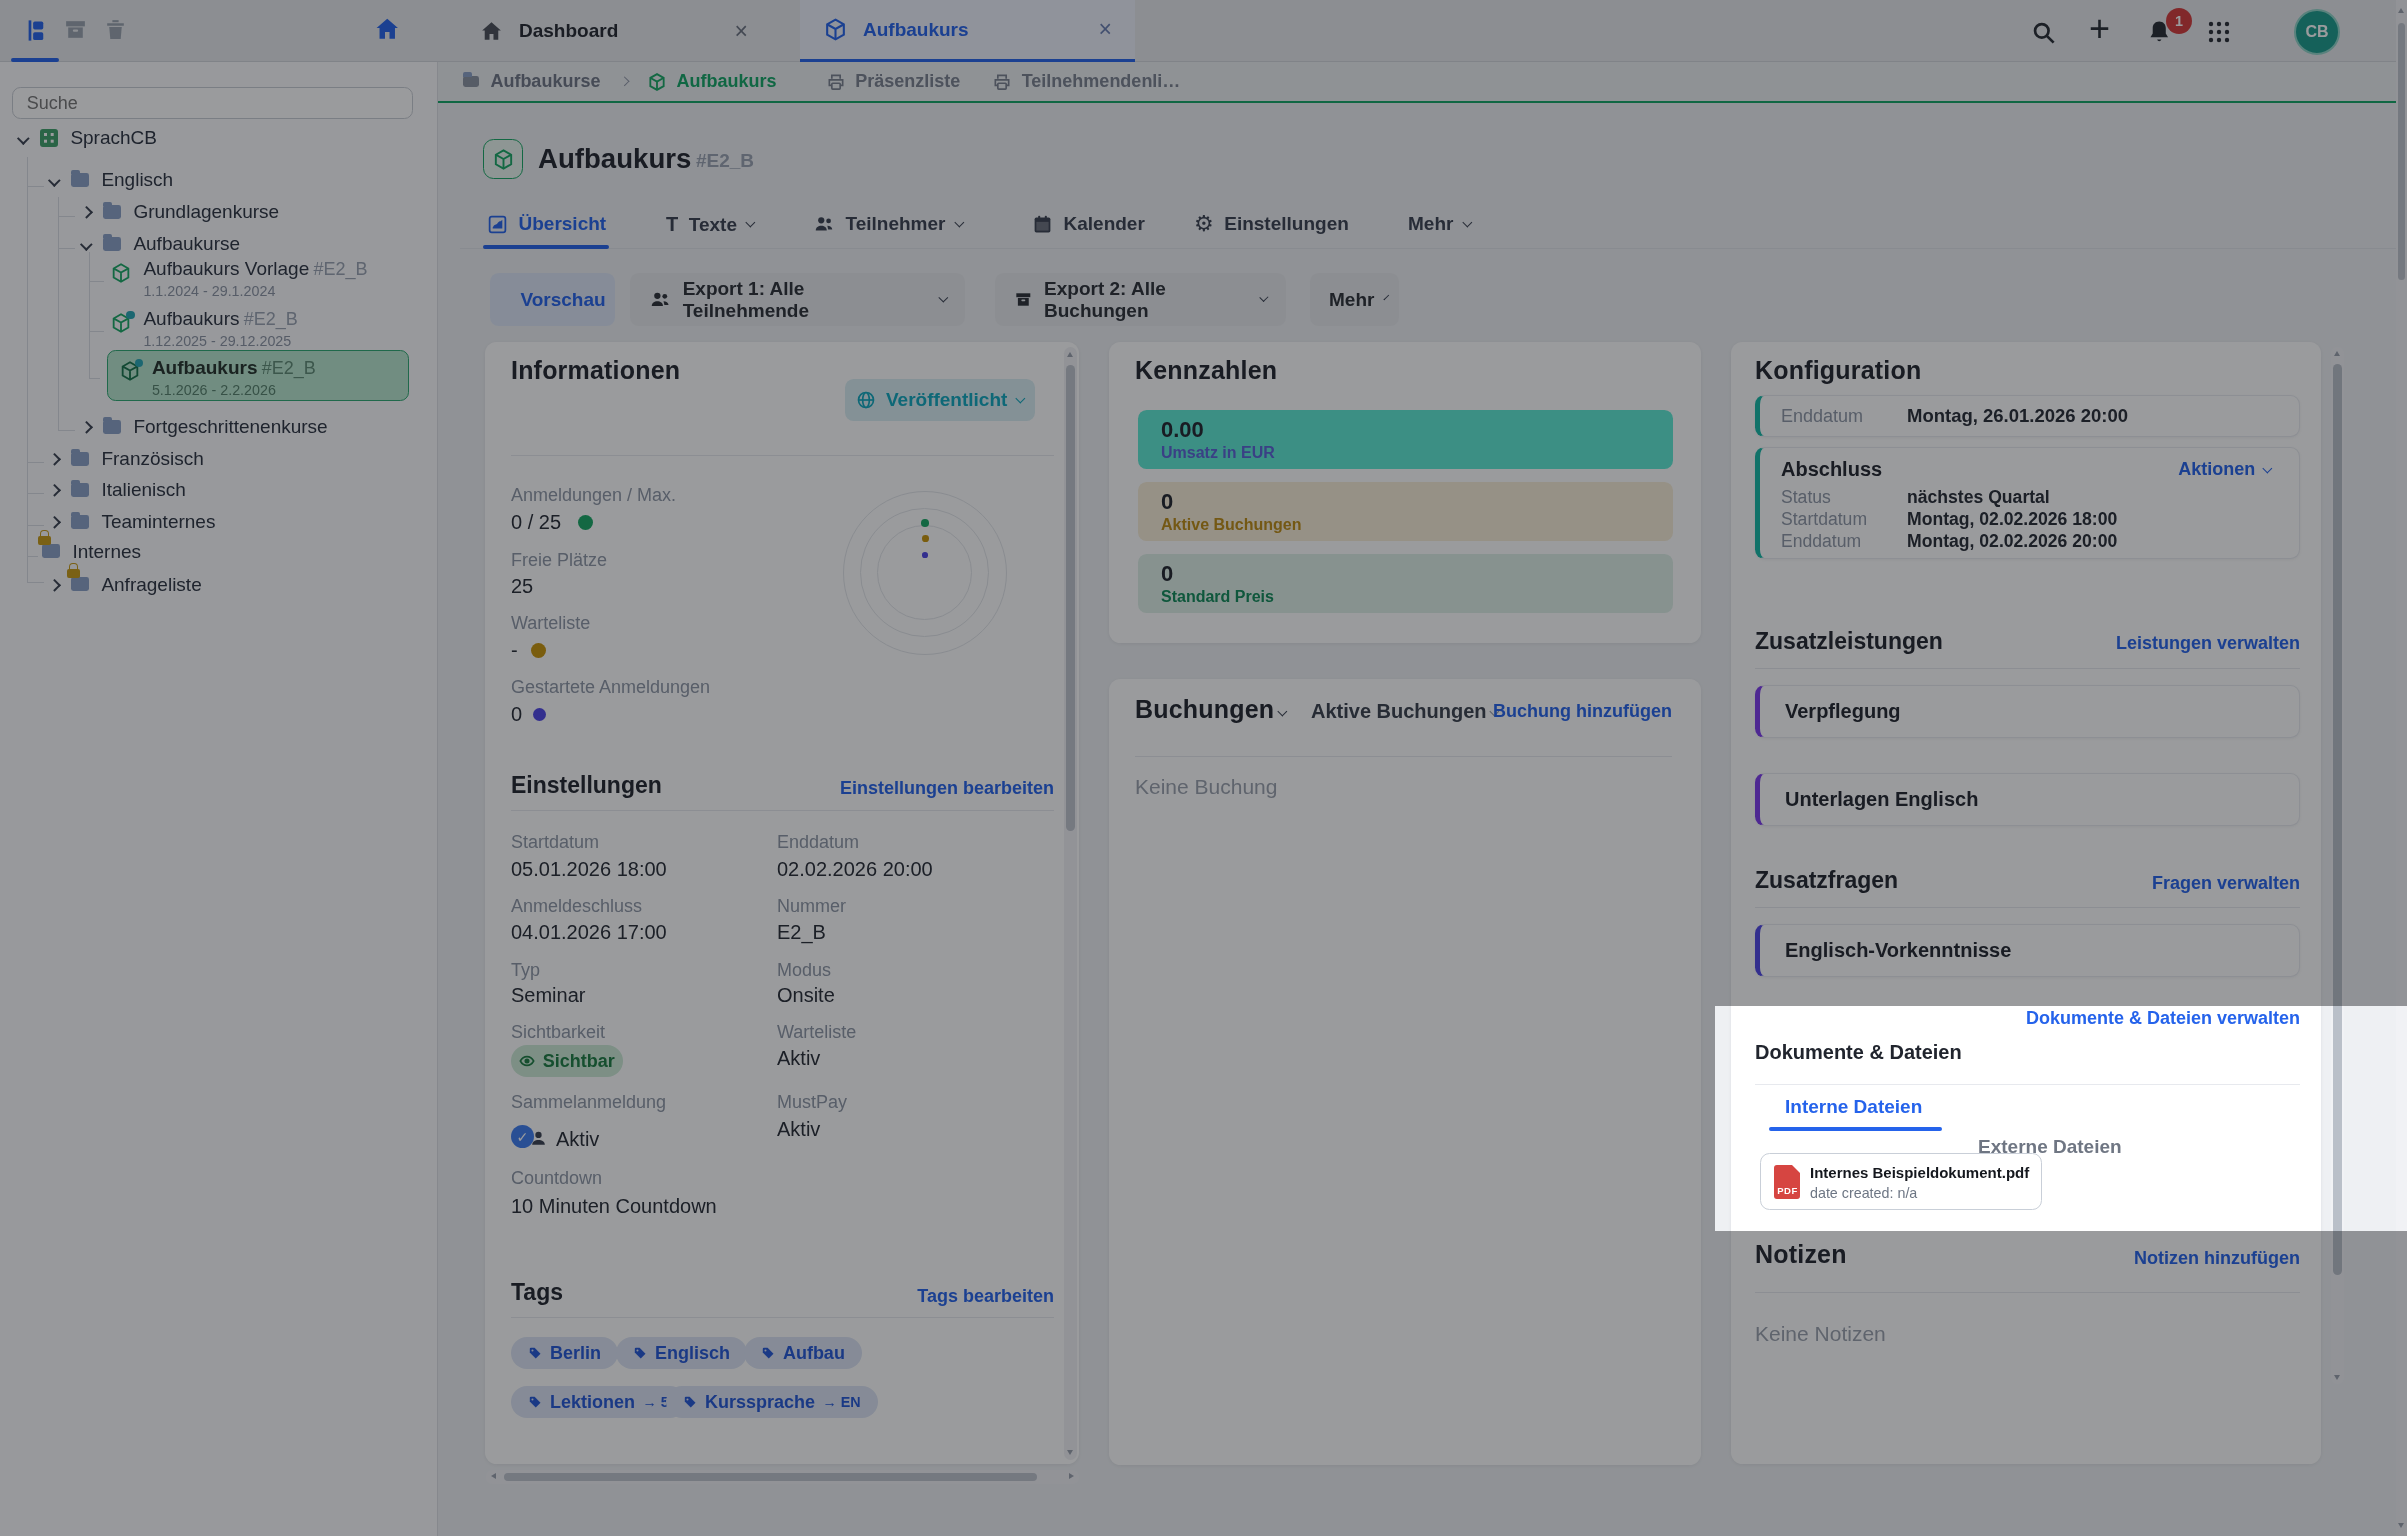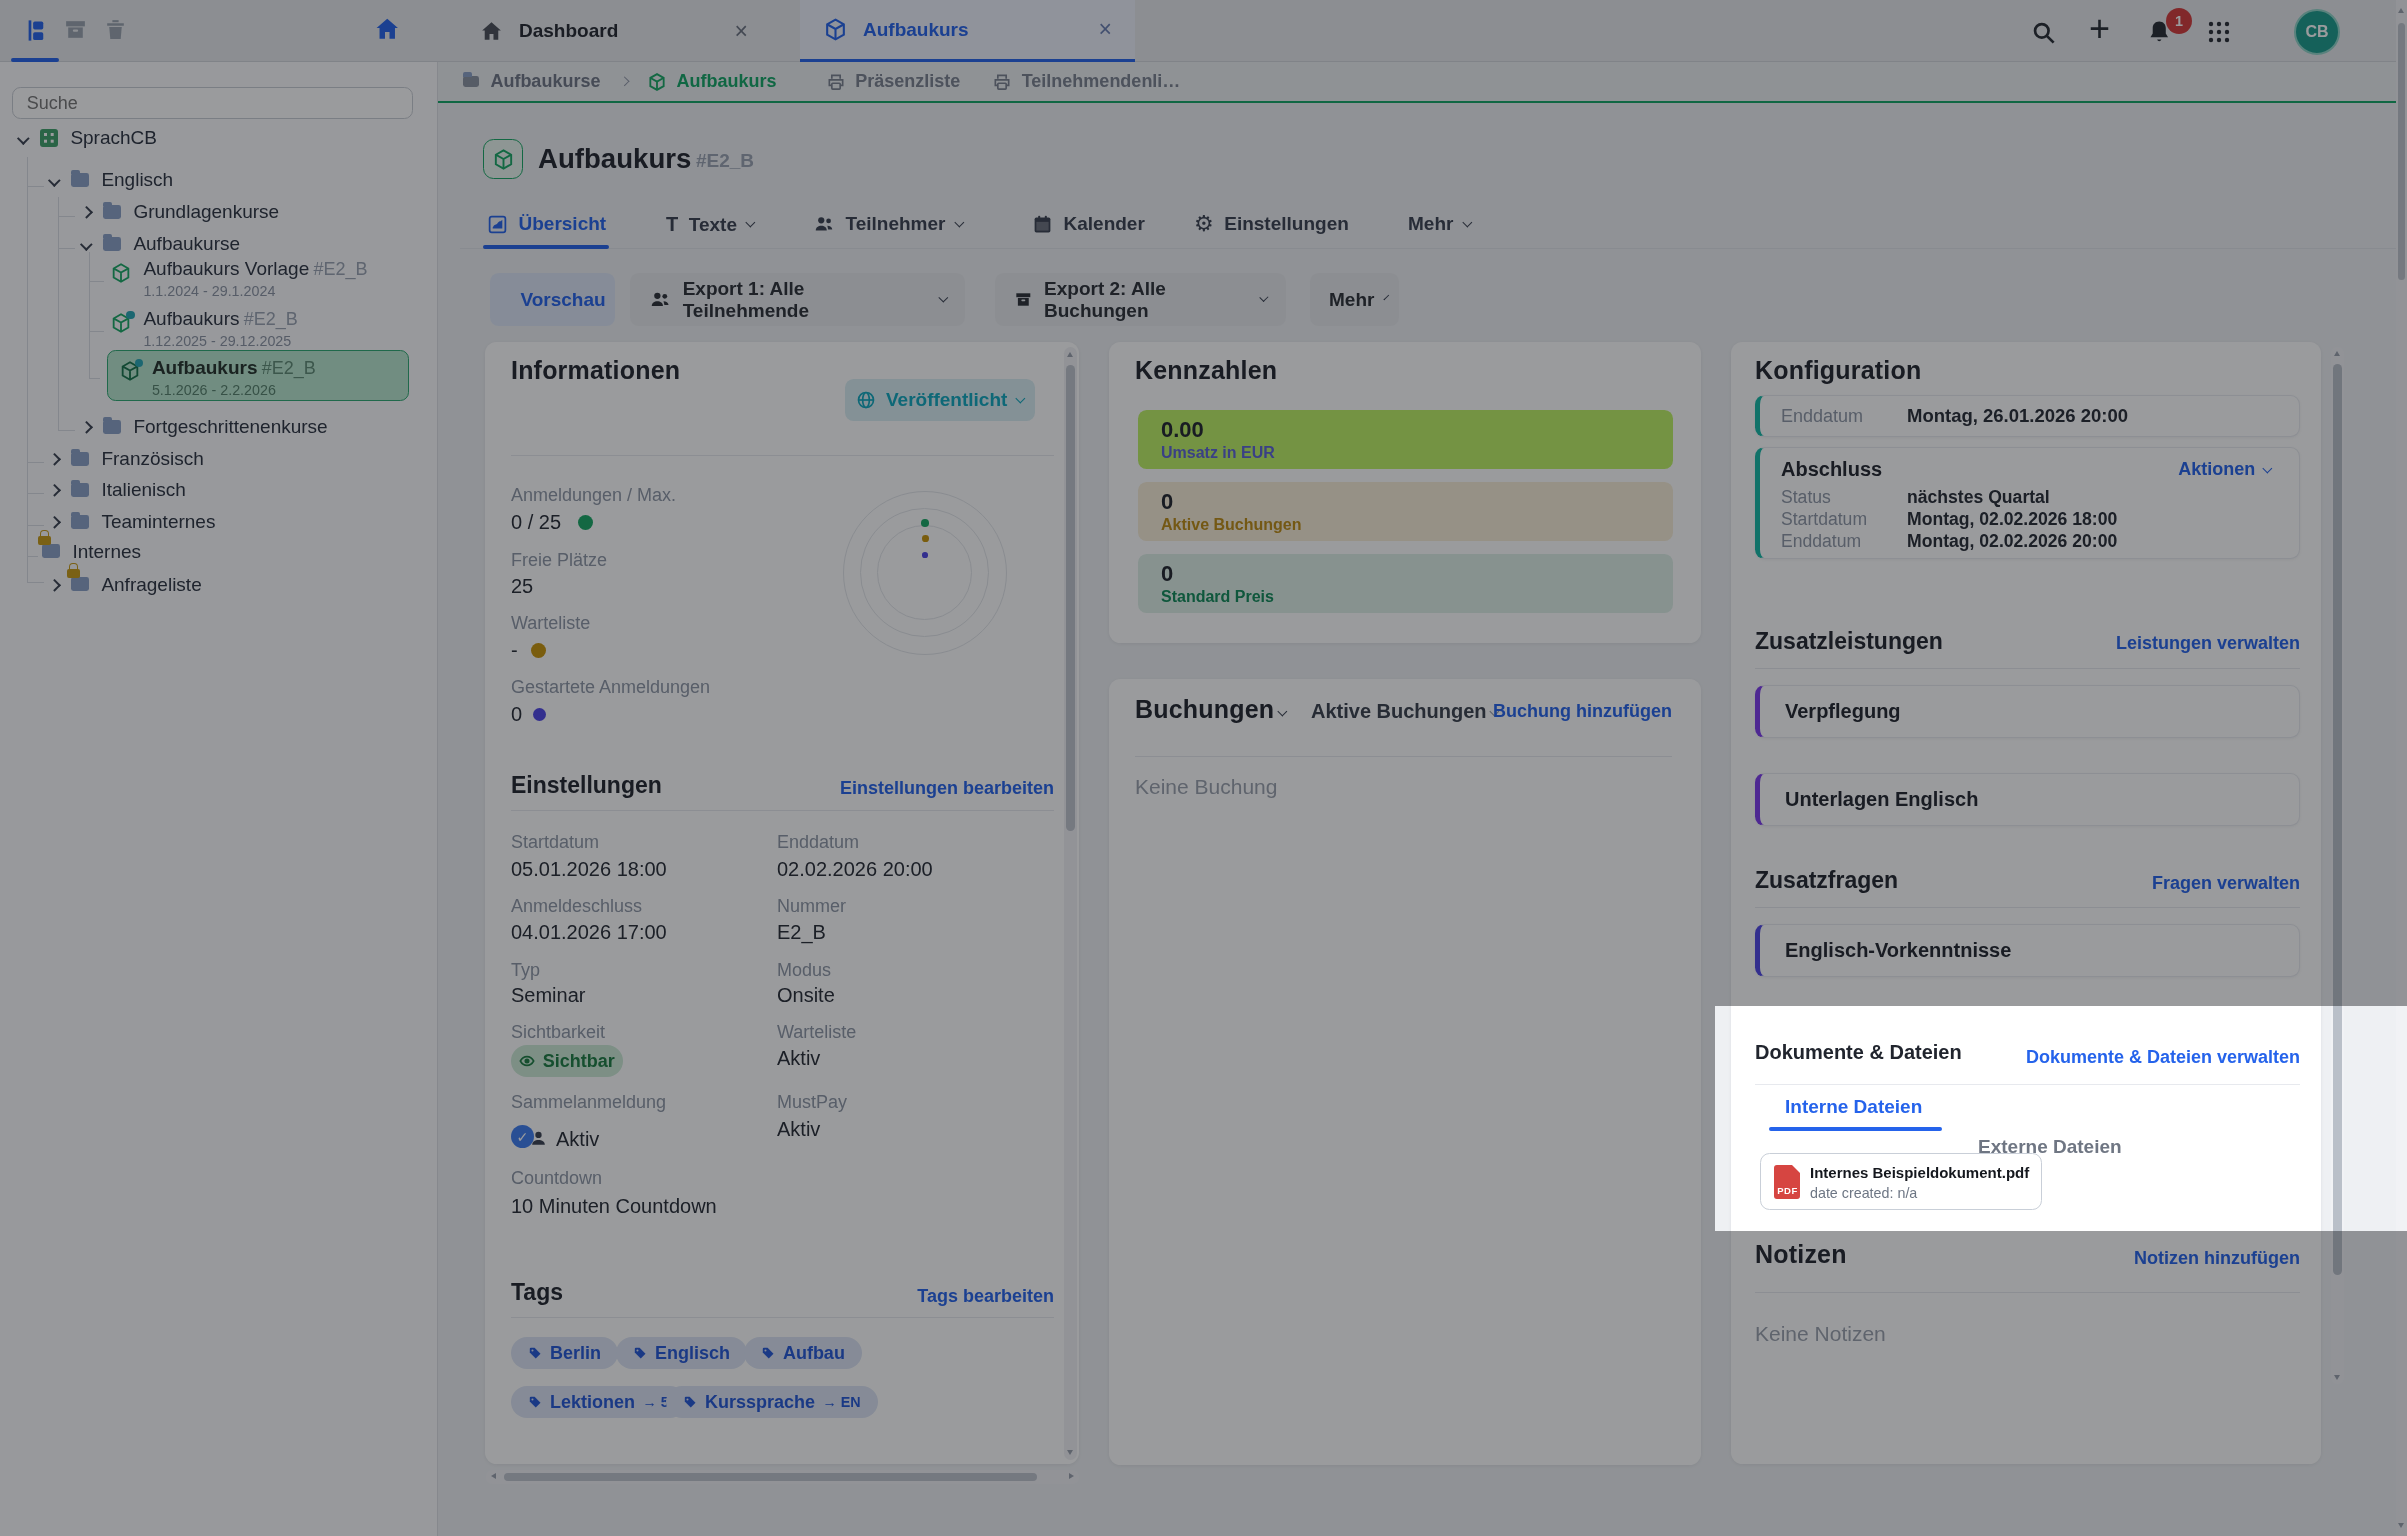--- a/index.html
+++ b/index.html
@@ -477,21 +477,21 @@
     <div class="tri" style="left:2.9px;bottom:4.8px;border-left:3.8px solid transparent;border-right:3.8px solid transparent;border-top:5.7px solid #9aa1ad;"></div>
   </div>
   <div class="sb-track" style="left:486px;top:1470px;width:593px;height:14.3px;">
     <div class="tri" style="left:4.8px;top:3.3px;border-top:3.8px solid transparent;border-bottom:3.8px solid transparent;border-right:5.7px solid #9aa1ad;"></div>
     <div class="sb-thumb" style="left:18px;top:2.9px;width:533px;height:8.6px;"></div>
     <div class="tri" style="right:4.8px;top:3.3px;border-top:3.8px solid transparent;border-bottom:3.8px solid transparent;border-left:5.7px solid #9aa1ad;"></div>
   </div>
 
   <div class="card" style="left:1109px;top:342px;width:592px;height:301px;"></div>
   <span class="abs hdr" style="left:1135px;top:356px;">Kennzahlen</span>
-  <div class="abs" style="left:1138px;top:410px;width:535px;height:59px;background:#bef264;border-radius:8.6px;padding:6.7px 0 0 23px;">
+  <div class="abs" style="left:1138px;top:410px;width:535px;height:59px;background:#5eead4;border-radius:8.6px;padding:6.7px 0 0 23px;">
     <div style="font-size:22px;font-weight:700;color:#21252e;">0.00</div>
     <div style="font-size:16px;font-weight:600;color:#5a62d6;margin-top:1px;">Umsatz in EUR</div>
   </div>
   <div class="abs" style="left:1138px;top:482px;width:535px;height:59px;background:#f8eed7;border-radius:8.6px;padding:6.7px 0 0 23px;">
     <div style="font-size:22px;font-weight:700;color:#21252e;">0</div>
     <div style="font-size:16px;font-weight:600;color:#bd8c14;margin-top:1px;">Aktive Buchungen</div>
   </div>
   <div class="abs" style="left:1138px;top:554px;width:535px;height:59px;background:#def0e7;border-radius:8.6px;padding:6.7px 0 0 23px;">
     <div style="font-size:22px;font-weight:700;color:#21252e;">0</div>
     <div style="font-size:16px;font-weight:600;color:#108a58;margin-top:1px;">Standard Preis</div>
@@ -538,21 +538,21 @@
   </div>
 
   <span class="abs hdr2" style="left:1755px;top:867px;">Zusatzfragen</span>
   <span class="abs link" style="right:107px;top:873px;">Fragen verwalten</span>
   <div class="div" style="left:1755px;top:907px;width:545px;"></div>
   <div class="kcard" style="top:924px;height:53px;border-left-color:#4f46e5;display:flex;align-items:center;">
     <span style="margin-left:25px;font-size:20px;color:#21252e;font-weight:600;">Englisch-Vorkenntnisse</span>
   </div>
 
   <span class="abs hdr2" style="left:1755px;top:1041px;font-size:20px;">Dokumente &amp; Dateien</span>
-  <span class="abs link" style="right:107px;top:1047px;">Dokumente &amp; Dateien verwalten</span>
+  <span class="abs link" style="right:107px;top:1008px;">Dokumente &amp; Dateien verwalten</span>
   <div class="div" style="left:1755px;top:1084px;width:545px;"></div>
   <span class="abs" style="left:1785px;top:1096px;font-size:19px;font-weight:600;color:#2563eb;">Interne Dateien</span>
   <div class="abs" style="left:1769px;top:1127px;width:173px;height:3.8px;background:#2563eb;border-radius:1.9px;"></div>
   <span class="abs" style="left:1978px;top:1136px;font-size:19px;font-weight:600;color:#6f7683;">Externe Dateien</span>
   <div class="abs" style="left:1760px;top:1153px;width:282px;height:57px;background:#fff;border:1.4px solid #c9cfd8;border-radius:9.5px;">
     <span class="abs" style="left:13.3px;top:10.5px;width:26px;height:34px;background:#d64541;border-radius:2.9px;">
       <span class="abs" style="right:0;top:0;width:0;height:0;border-left:8.6px solid transparent;border-top:8.6px solid #fff;"></span>
       <span class="abs" style="left:2.9px;bottom:2.9px;color:#fff;font-size:9.5px;font-weight:700;letter-spacing:0.5px;">PDF</span>
     </span>
     <span class="abs" style="left:49px;top:9.5px;font-size:15px;font-weight:600;color:#15181e;white-space:nowrap;">Internes Beispieldokument.pdf</span>

